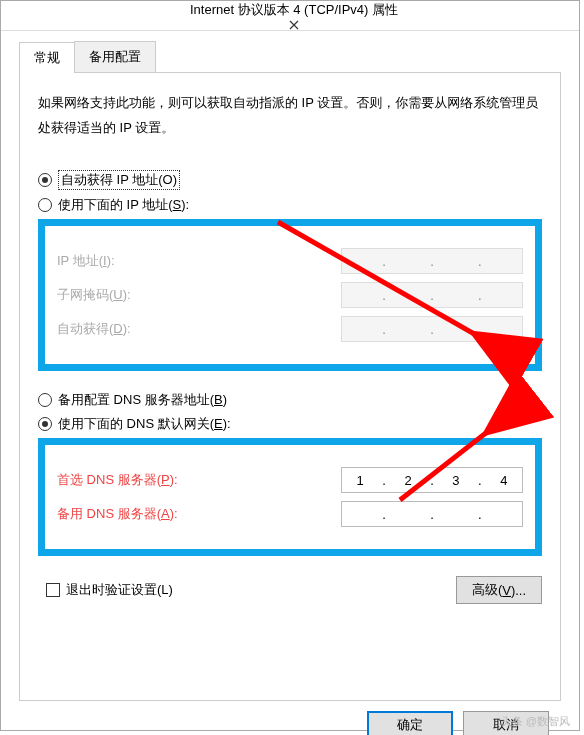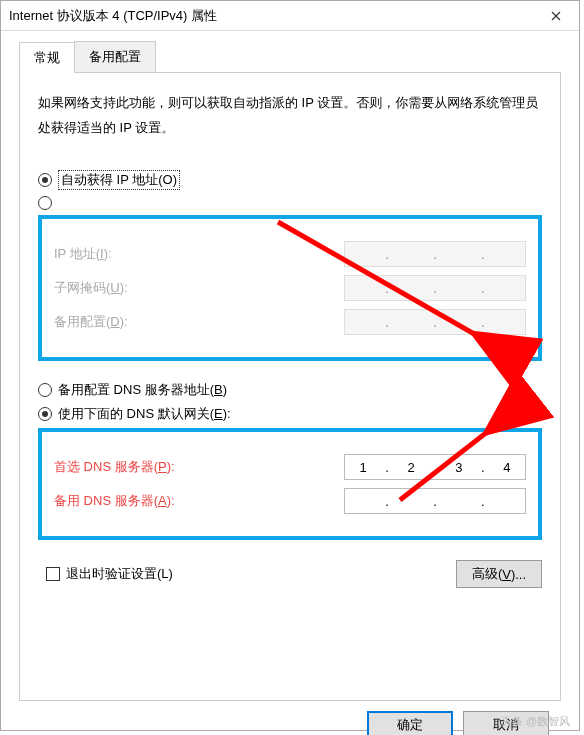--- a/index.html
+++ b/index.html
@@ -1,34 +1,34 @@
 <!DOCTYPE html>
 <html><head>
   <meta charset="utf-8">
   <style>
     * { box-sizing: border-box; font-family: 'Microsoft YaHei', 'Segoe UI', sans-serif; font-size: 13px; }
     body { margin: 0; background: #fff; width: 584px; height: 735px; position: relative; }
     .window { border: 1px solid #aaa; width: 580px; height: 731px; background: #fff; }
-    .titlebar { display: flex; justify-content: space-between; align-items: center; height: 30px; padding: 0 0 0 8px; border-bottom: 1px solid #ddd; }
+    .titlebar { display: flex; justify-content: space-between; align-items: center; height: 30px; padding: 0 0 0 8px; border-bottom: 1px solid #ddd; flex-direction: column; }
     .title { font-size: 13px; }
     .close-btn { width: 46px; height: 30px; display: flex; align-items: center; justify-content: center; cursor: pointer; font-size: 14px; }
     .client { padding: 10px 18px 14px 18px; }
     .tabs { display: flex; border-bottom: 1px solid #ccc; position: relative; }
     .tab { padding: 6px 14px; border: 1px solid #ccc; border-bottom: none; background: #fff; margin-right: -1px; cursor: pointer; position: relative; text-align: center; }
     .tab.active { background: #fff; bottom: -1px; }
     .tab.inactive { background: #f0f0f0; }
     .panel { border: 1px solid #ccc; border-top: none; padding: 18px 18px 14px 18px; height: 628px; background: #fff; }
     .desc { line-height: 1.9; margin-bottom: 30px; }
     .radio-row { display: flex; align-items: center; margin: 6px 0; }
     .radio { width: 14px; height: 14px; border: 1px solid #333; border-radius: 50%; margin-right: 6px; display: inline-flex; align-items: center; justify-content: center; background: #fff; cursor: pointer; flex-shrink: 0; }
     .radio.checked::after { content: ''; width: 6px; height: 6px; background: #333; border-radius: 50%; }
     .radio-label { cursor: pointer; }
     .radio-label .ul { text-decoration: underline; }
     .focus-rect { border: 1px dotted #333; padding: 0 2px; }
-    .group { border: 4px solid #0ea5e9; margin-top: -1px; padding: 14px 12px 14px 12px; margin-bottom: 20px; }
+    .group { border: 7px solid #0ea5e9; margin-top: -1px; padding: 14px 12px 14px 12px; margin-bottom: 20px; }
     .field-row { display: flex; align-items: center; justify-content: space-between; margin: 8px 0; }
     .field-label { color: #ef4444; }
     .field-label.disabled { color: #aaa; }
     .field-label .ul { text-decoration: underline; }
     .ip-input { width: 182px; height: 26px; border: 1px solid #bbb; background: #fff; display: flex; align-items: center; justify-content: space-evenly; font-family: monospace; }
     .ip-input.disabled { background: #f5f5f5; border-color: #ddd; color: #888; }
     .ip-input span.dot { padding: 0 4px; }
     .ip-input span.oct { width: 28px; text-align: center; }
     .checkbox-row { display: flex; align-items: center; margin-top: 16px; margin-left: 8px; }
     .checkbox { width: 14px; height: 14px; border: 1px solid #333; margin-right: 6px; background: #fff; cursor: pointer; flex-shrink: 0; }
@@ -58,20 +58,21 @@
     </div>
     <div class="panel">
       <div class="desc">如果网络支持此功能，则可以获取自动指派的 IP 设置。否则，你需要从网络系统管理员处获得适当的 IP 设置。</div>
 
       <div class="radio-row">
         <span class="radio checked"></span>
         <span class="radio-label focus-rect">自动获得 IP 地址(O)</span>
       </div>
       <div class="radio-row">
         <span class="radio"></span>
+        <span class="radio-label"><span>使用下面的 IP 地址(</span><span class="ul">S</span><span>):</span></span>
       </div>
       <div class="group">
         <div class="field-row">
           <span class="field-label disabled"><span>IP 地址(</span><span class="ul">I</span><span>):</span></span>
           <div class="ip-input disabled">
               <span class="oct"></span>
               <span class="dot">.</span>
               <span class="oct"></span>
               <span class="dot">.</span>
               <span class="oct"></span>
@@ -85,21 +86,21 @@
               <span class="oct"></span>
               <span class="dot">.</span>
               <span class="oct"></span>
               <span class="dot">.</span>
               <span class="oct"></span>
               <span class="dot">.</span>
               <span class="oct"></span>
             </div>
         </div>
         <div class="field-row">
-          <span class="field-label disabled"><span>备用配置(</span><span class="ul">D</span><span>):</span></span>
+          <span class="field-label disabled"><span>自动获得(</span><span class="ul">D</span><span>):</span></span>
           <div class="ip-input disabled">
               <span class="oct"></span>
               <span class="dot">.</span>
               <span class="oct"></span>
               <span class="dot">.</span>
               <span class="oct"></span>
               <span class="dot">.</span>
               <span class="oct"></span>
             </div>
         </div>

